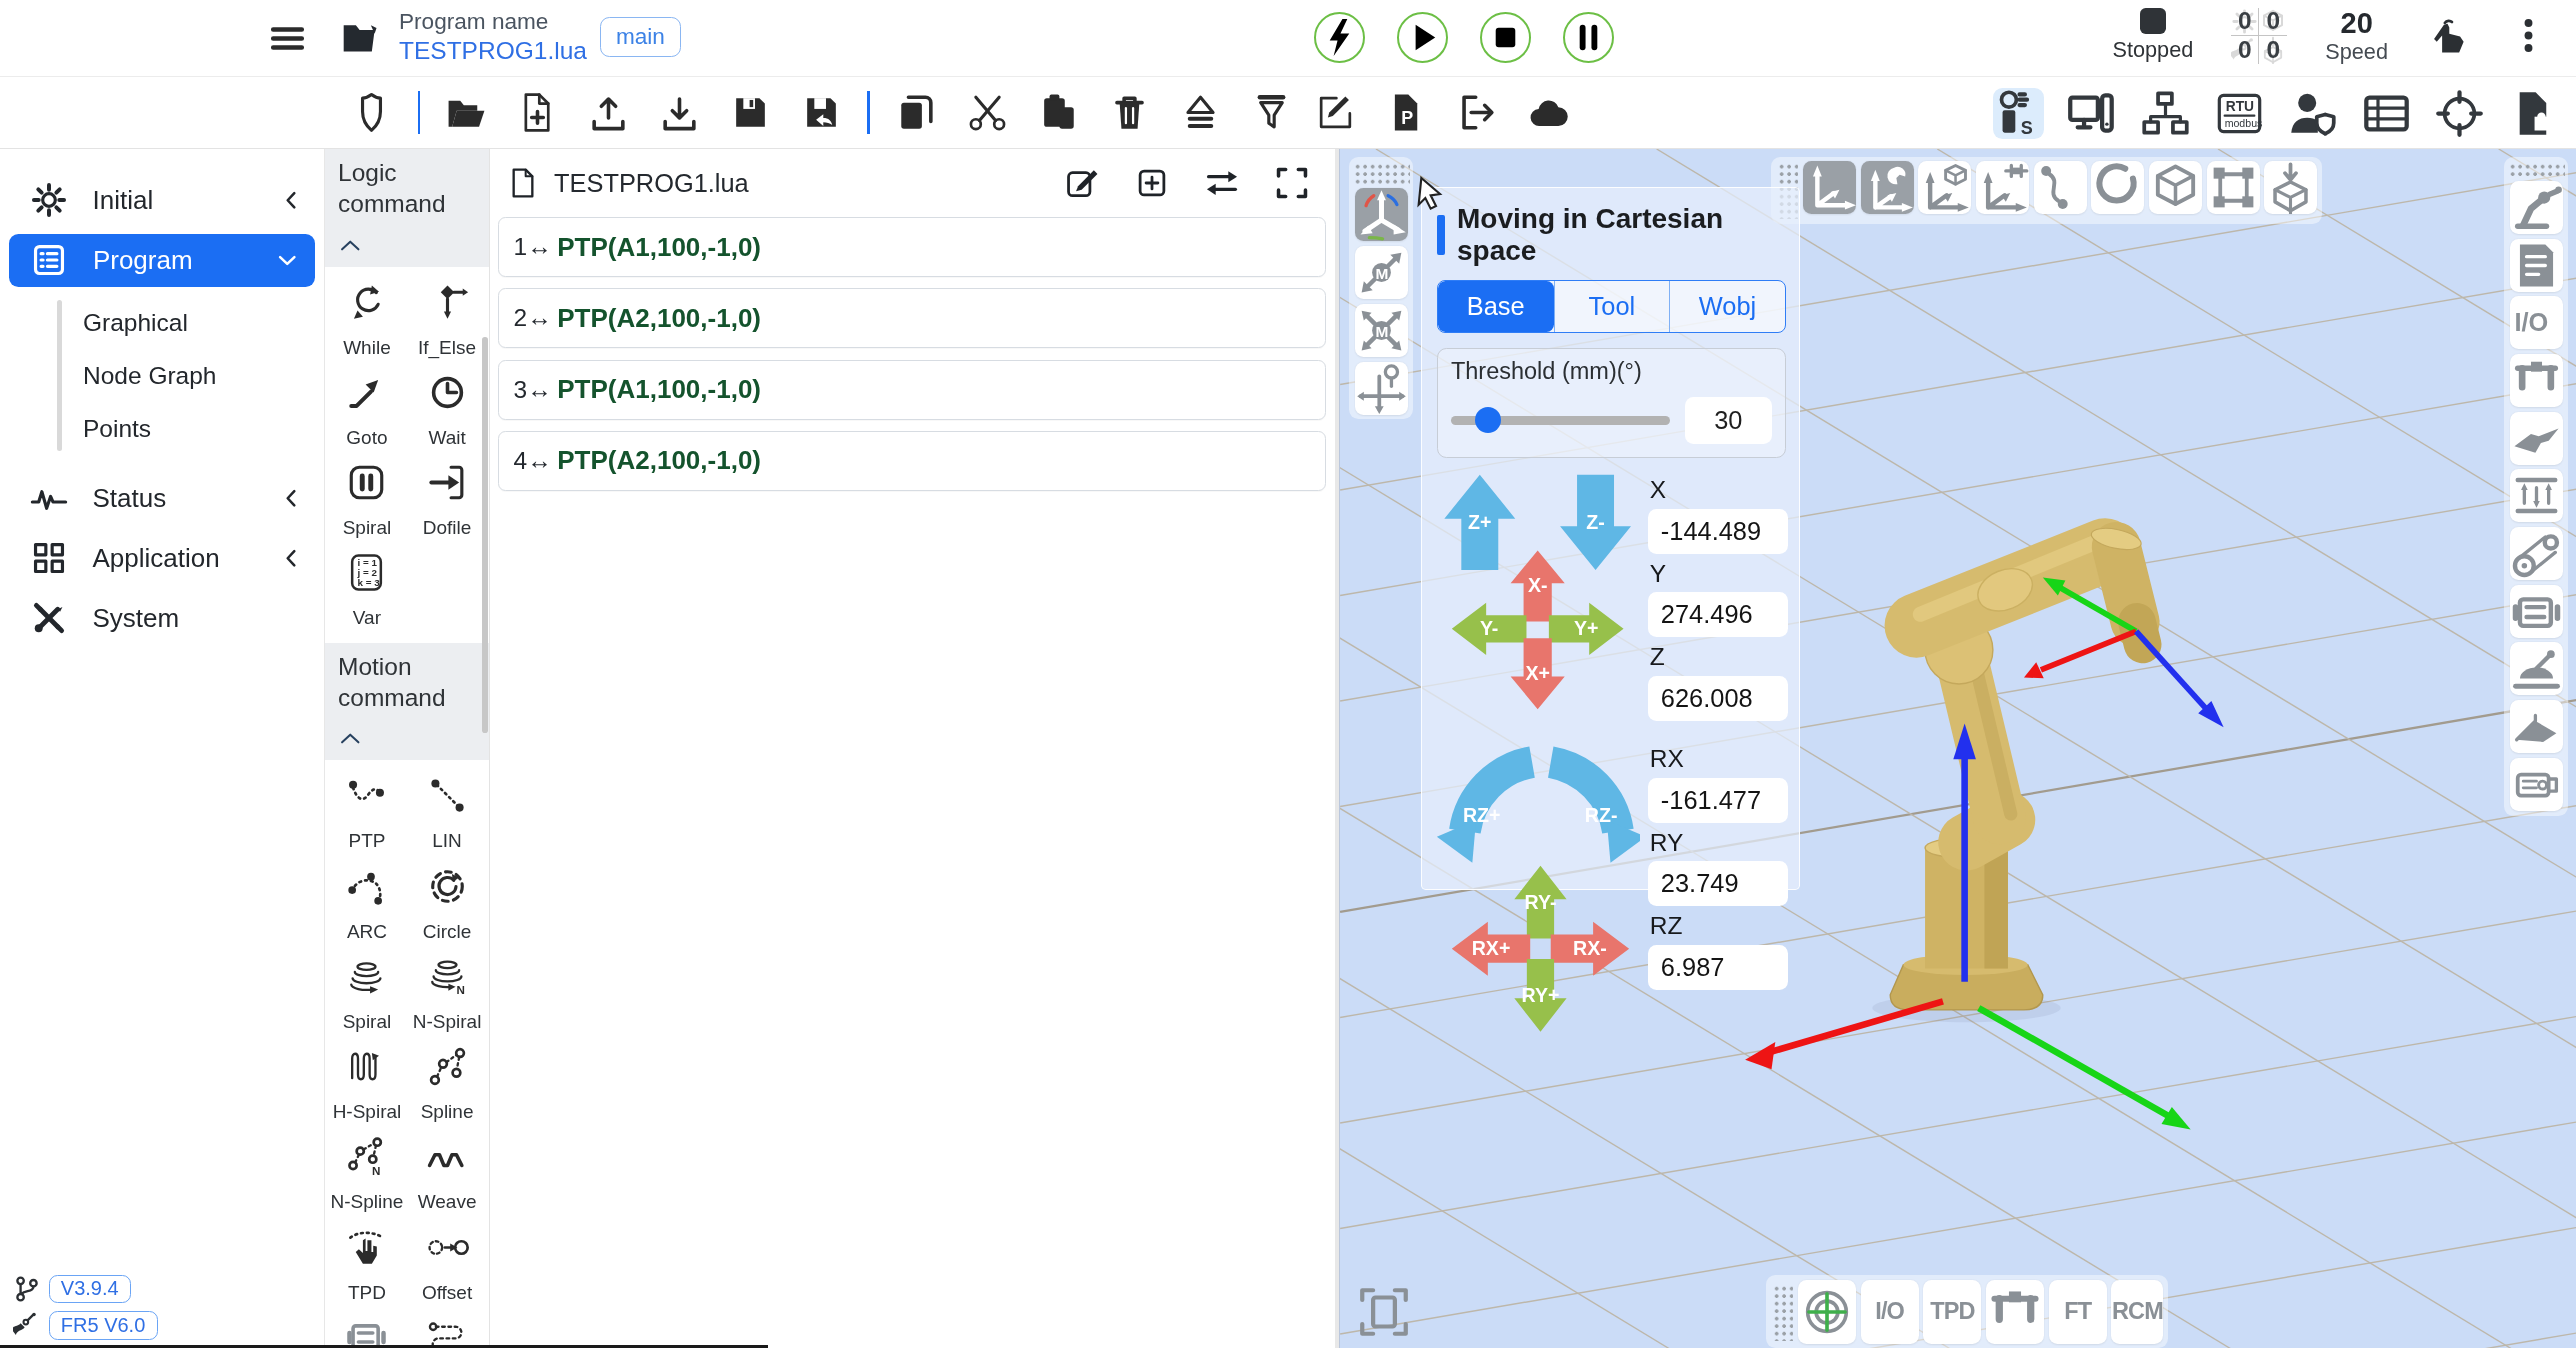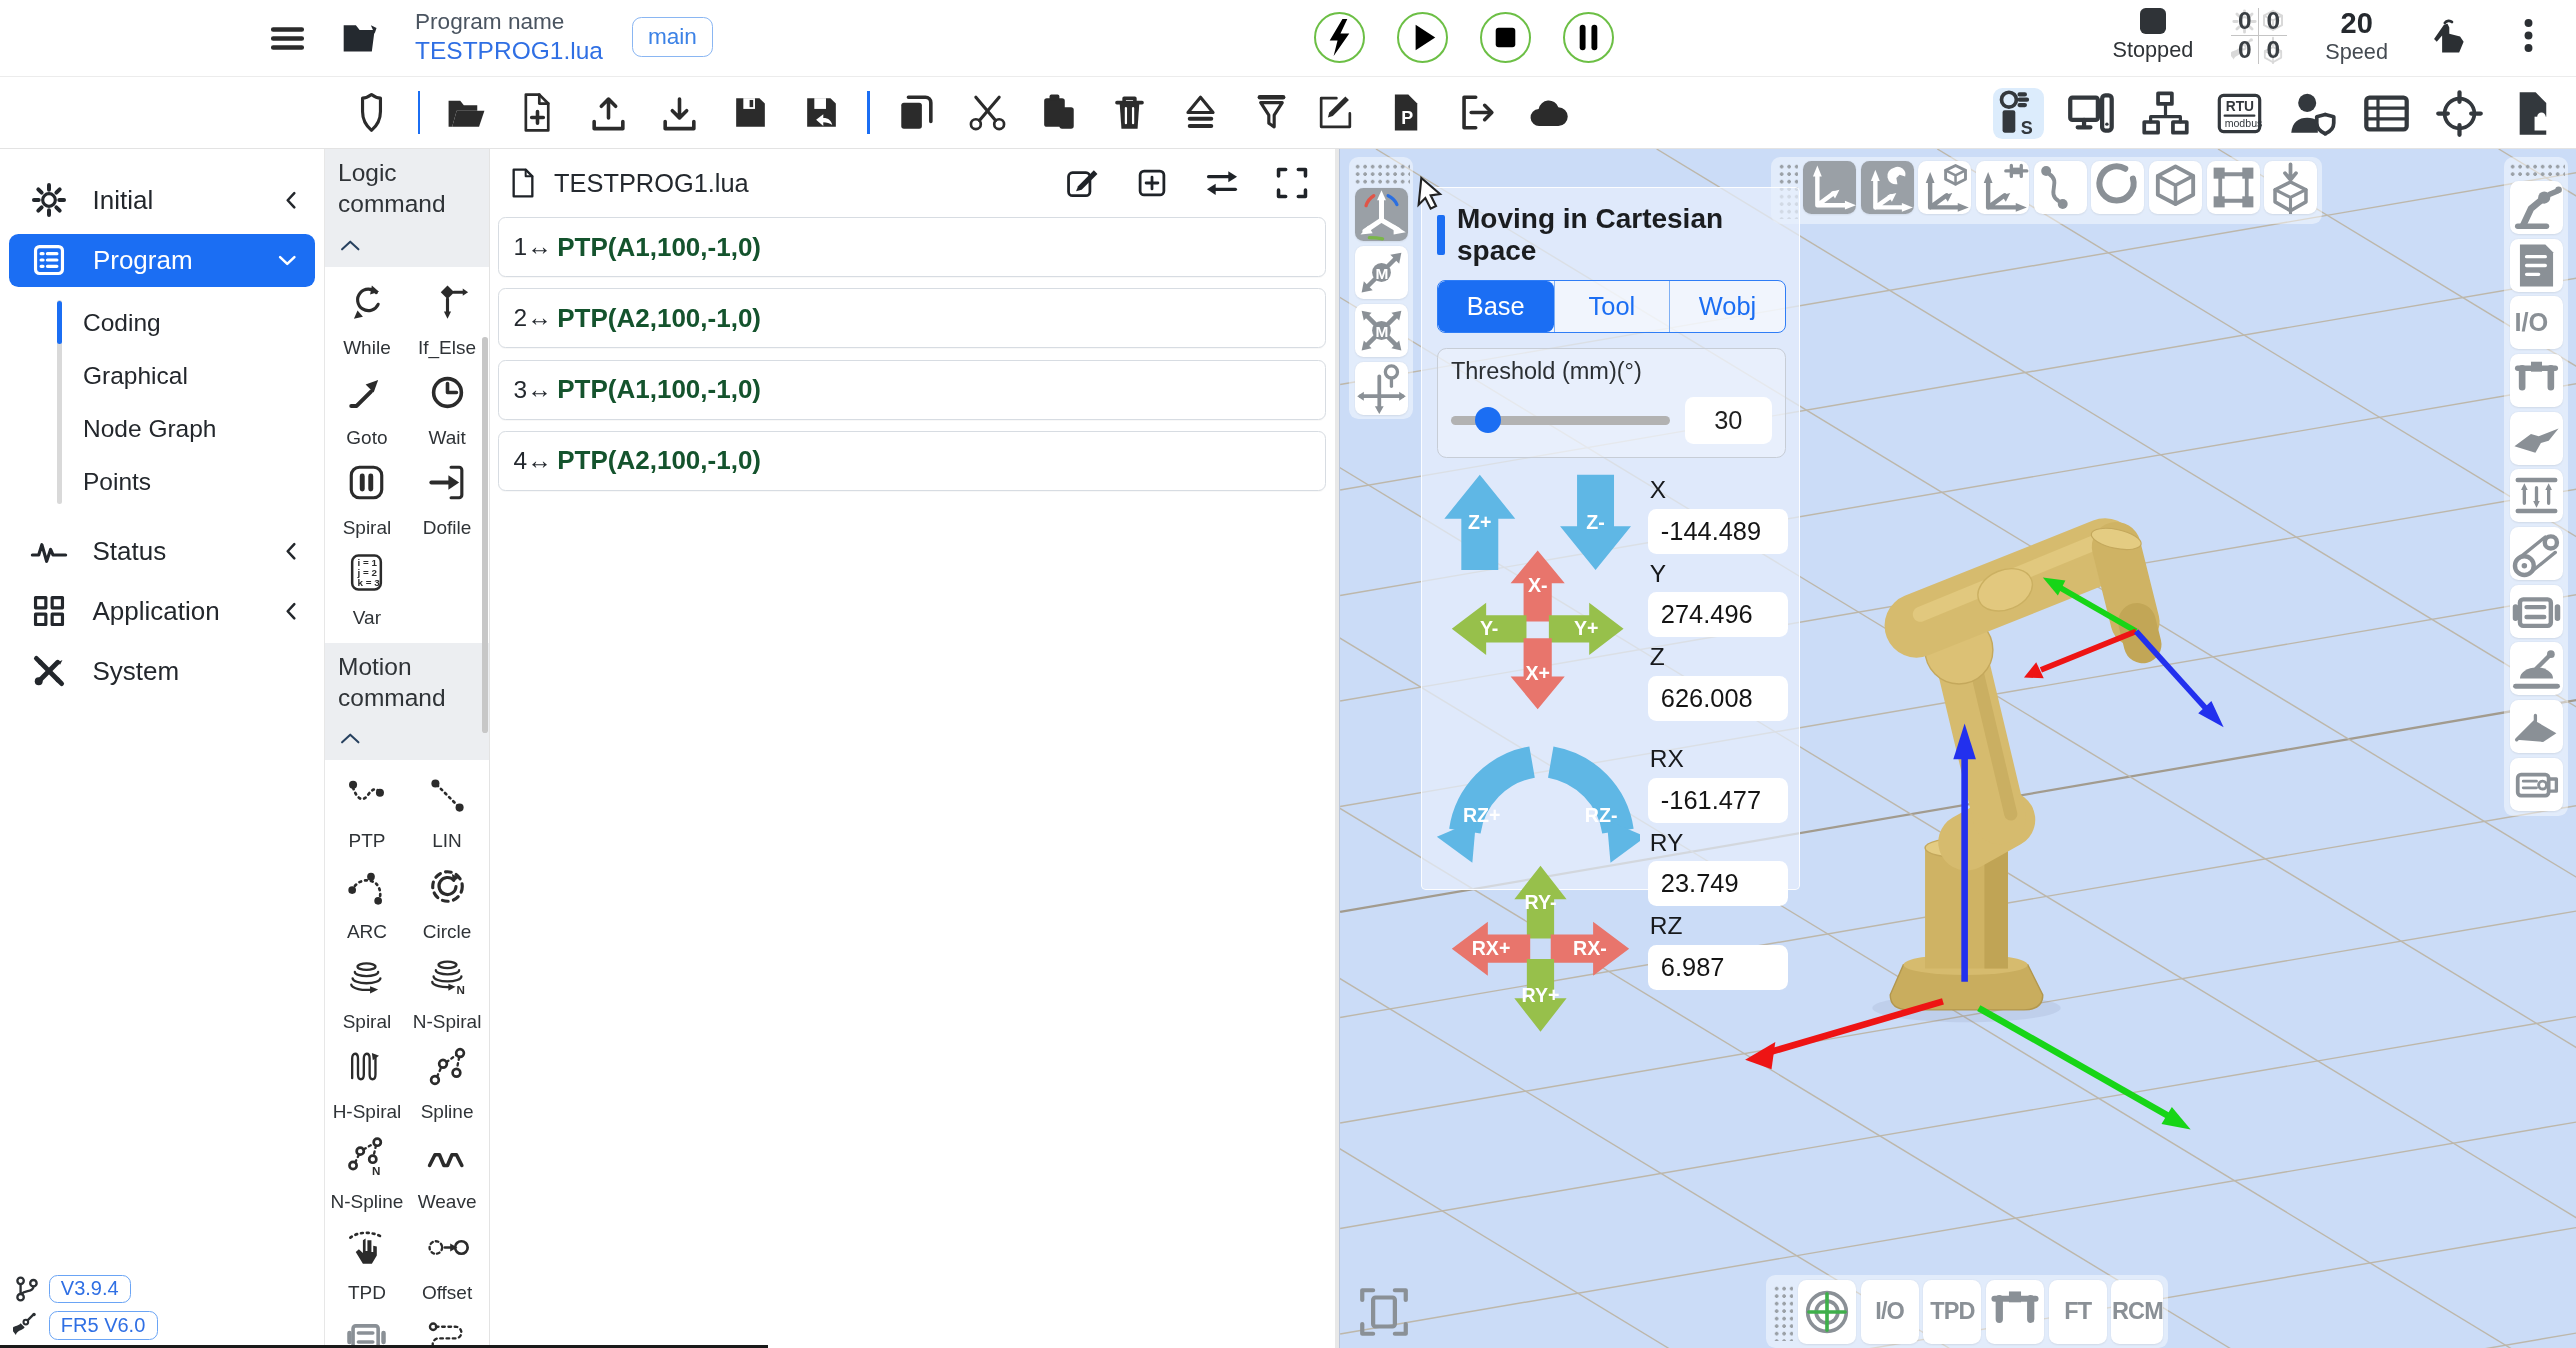--- a/index.html
+++ b/index.html
@@ -4,21 +4,21 @@
 <style>
   * { margin:0; padding:0; box-sizing:border-box; }
   html,body { width:2576px; height:1349px; overflow:hidden; background:#fff;
     font-family:"Liberation Sans","DejaVu Sans",sans-serif; color:#24292f; }
   #root { position:relative; width:2576px; height:1349px; }
 
   
   #topbar { position:absolute; left:0; top:0; width:2576px; height:77px; background:#fff;
     border-bottom:0.9px solid #ececec; }
   #hamburger { position:absolute; left:266px; top:17px; width:43px; height:43px; color:#2b2b2b; cursor:pointer; }
-  #prog-head { position:absolute; left:337px; top:7.5px; display:flex; align-items:center; gap:29px; }
+  #prog-head { position:absolute; left:337px; top:7.5px; display:flex; align-items:center; gap:13px; }
   .fold-icn { width:49px; height:45px; }
   #prog-names { display:flex; flex-direction:column; line-height:1.25; }
   #prog-label { font-size:22.6px; color:#4a5460; }
   #prog-file { font-size:24.5px; color:#2f6fe4; }
   #main-badge { font-size:22.6px; color:#3c82e6; border:1.9px solid #8ab6f2; border-radius:9.4px; padding:5.7px 15px; background:#fff; }
   #run-controls { position:absolute; left:1314px; top:12.2px; display:flex; gap:32px; }
   .runbtn { width:51px; height:51px; border-radius:50%; border:2.8px solid #6cbf45; background:#fff;
     display:flex; align-items:center; justify-content:center; cursor:pointer; }
   .runbtn svg { width:28px; height:28px; }
   #top-right { position:absolute; right:26px; top:7.5px; display:flex; align-items:center; gap:38px; }
@@ -415,24 +415,20 @@
               <path d="M14 16h2.5M14 24h2.5M14 32h2.5" stroke-width="4"></path>
               <path d="M22 16h12M22 24h12M22 32h12" stroke-width="4"></path>
             </svg></span>
    <span class="lbl">Program</span>
    <span class="chev"><svg viewBox="0 0 48 48" fill="none" stroke="currentColor" stroke-width="3" stroke-linecap="round" stroke-linejoin="round" style="width:100%;height:100%">
               <path d="M10 18l14 13 14-13" stroke-width="5"></path>
             </svg></span>
         </div>
         <div id="sb-sub">
           <div id="sb-sub-track"></div>
-          <div class="sb-sub-item active">
-            <span class="bar"></span>
-            <span>Coding</span>
-          </div>
           <div class="sb-sub-item">
             <span class="bar"></span>
             <span>Graphical</span>
           </div>
           <div class="sb-sub-item">
             <span class="bar"></span>
             <span>Node Graph</span>
           </div>
           <div class="sb-sub-item">
             <span class="bar"></span>

